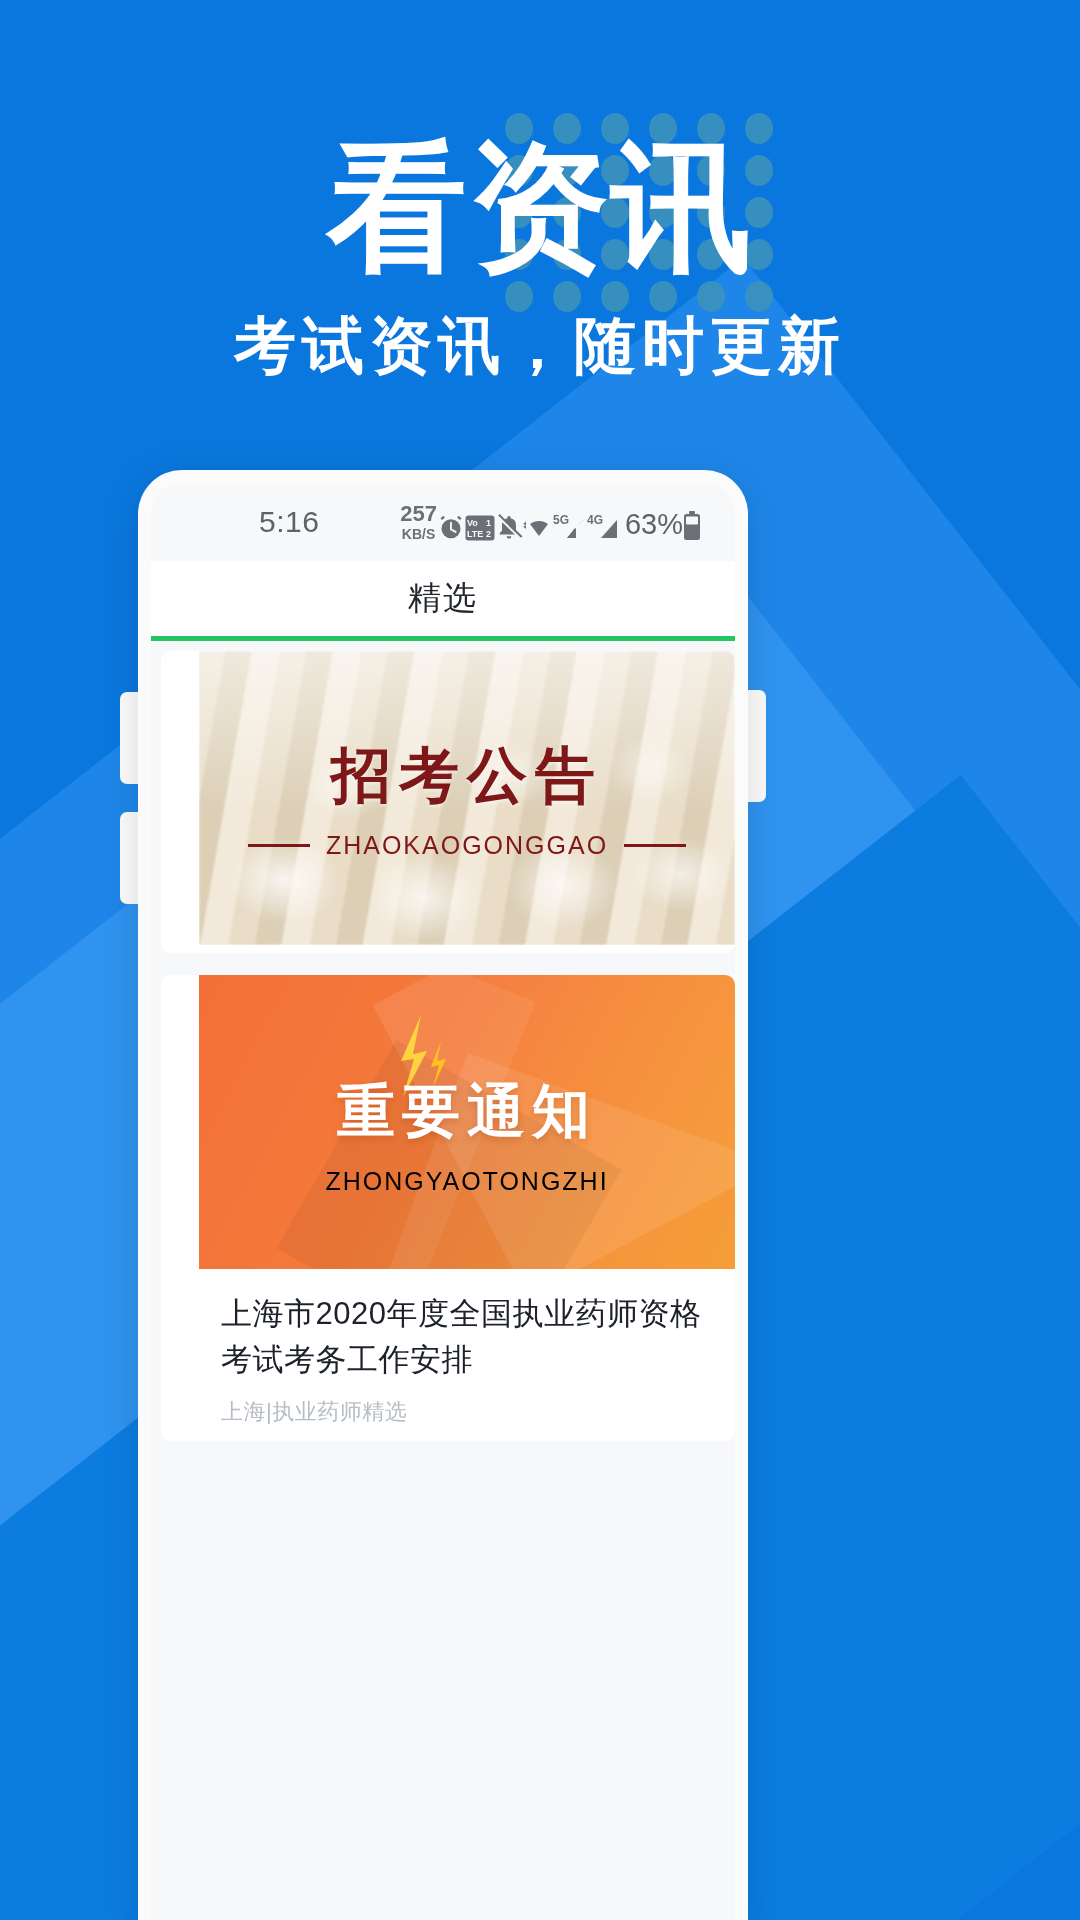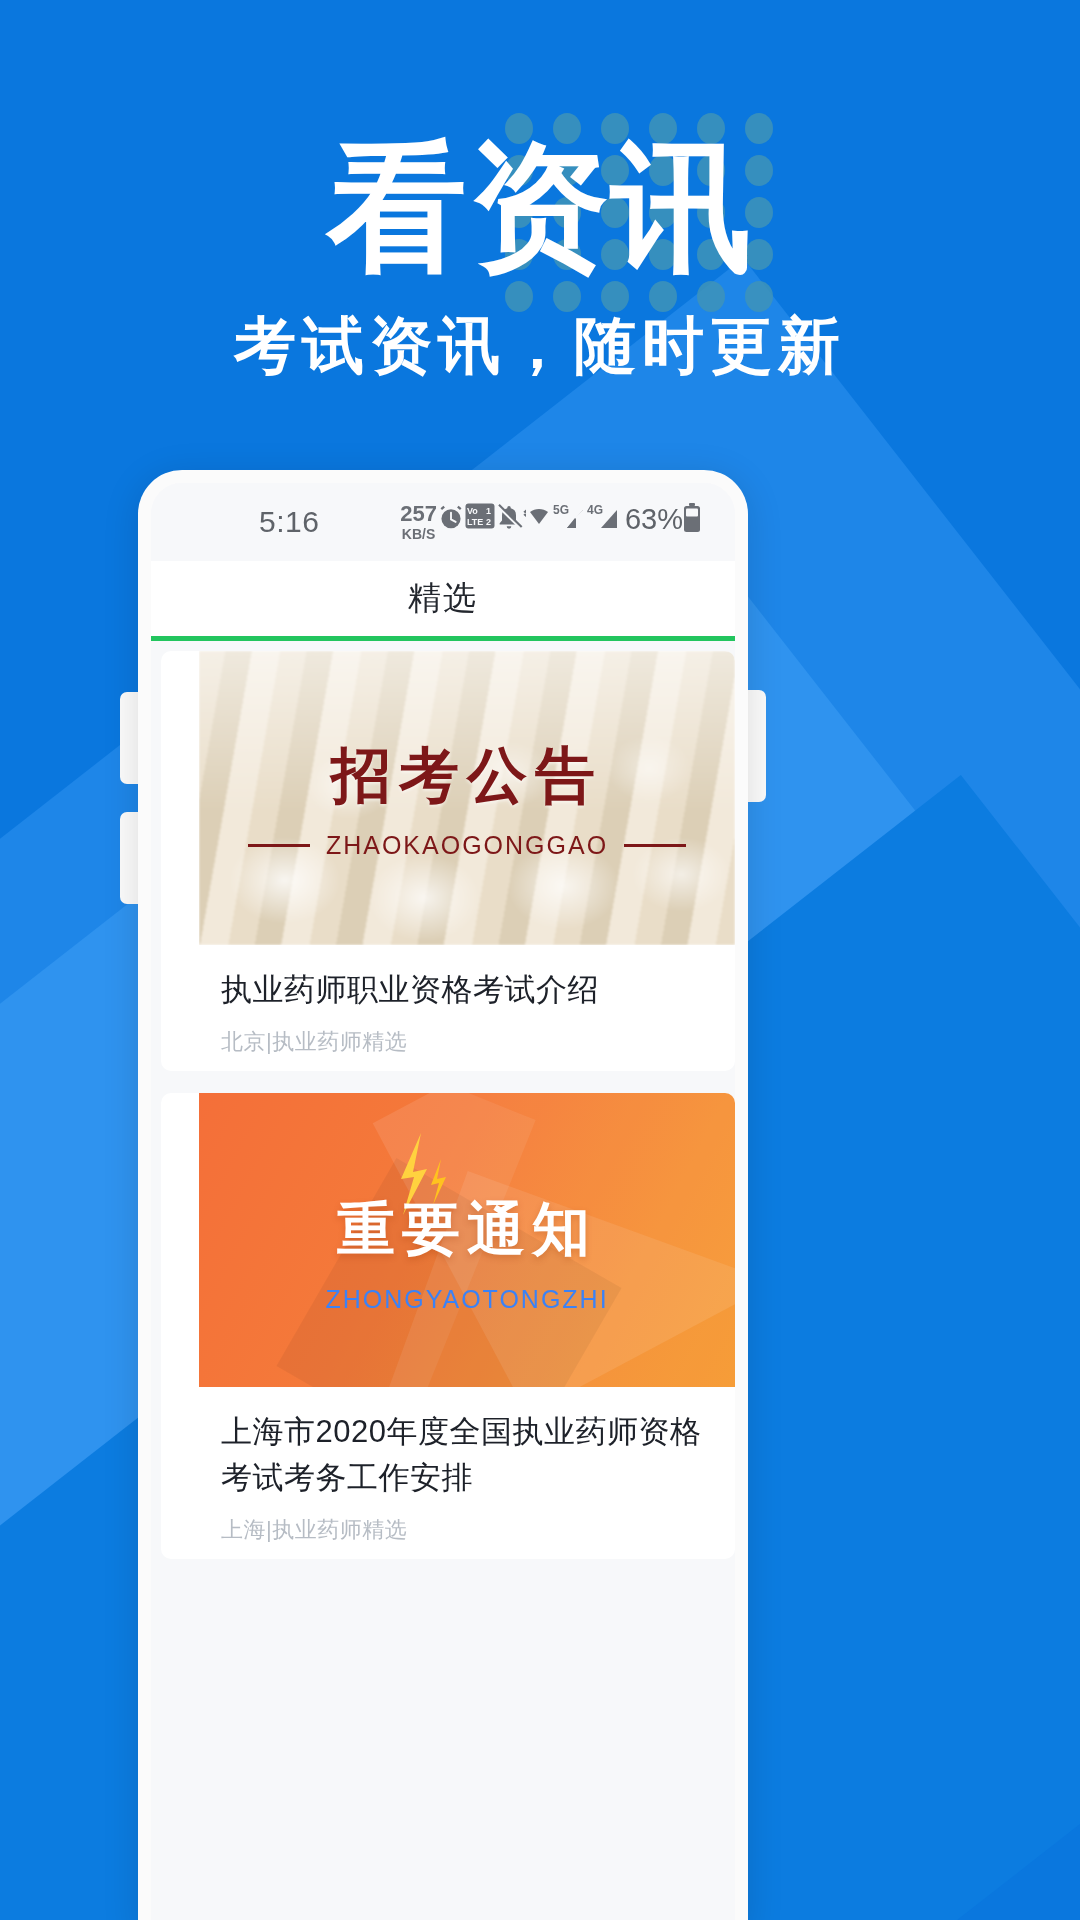--- a/index.html
+++ b/index.html
@@ -118,21 +118,21 @@
   .statusbar {
     height:78px;
     background:#f7f8fa;
     display:flex;
     align-items:center;
     padding:0 34px 0 28px;
     color:#6b6f76;
     font-size:27px;
   }
   .sb-time { margin-left:80px; font-size:30px; color:#5f6369; letter-spacing:.5px;}
-  .sb-right { margin-left:auto; display:flex; align-items:flex-start; gap:0;}
+  .sb-right { margin-left:auto; display:flex; align-items:flex-end; gap:0;}
   .sb-kb { display:flex; flex-direction:column; align-items:center; line-height:1; color:#6b6f76;}
   .sb-kb .n { font-size:22px; font-weight:bold;}
   .sb-kb .u { font-size:14px; font-weight:bold; margin-top:2px;}
   .sb-icn { display:flex; align-items:center; }
   .sb-battery-text { font-size:29px; color:#5f6369; margin-left:4px;}
 
   
   .app-header {
     height:80px;
     background:#ffffff;
@@ -229,21 +229,21 @@
   .banner-orange-inner {
     position:absolute; inset:0;
     display:flex; flex-direction:column;
     align-items:center; justify-content:center;
     gap:16px; padding-top:24px;
   }
   .banner-orange-zh {
     font-size:58px; font-weight:bold; color:#ffffff; letter-spacing:7px;
     text-shadow:0 3px 6px rgba(150,50,0,.25);
   }
-  .banner-orange-py { font-size:25px; color:#3b82f6; letter-spacing:2px;}
+  .banner-orange-py { font-size:25px; color:#000000; letter-spacing:2px;}
 
   .card-body { padding:22px 22px 6px 22px; }
   .card-title {
     font-size:31px; color:#1d2129; line-height:46px; letter-spacing:.5px;
   }
   .card-meta {
     margin-top:14px;
     font-size:22px; color:#b6bcc4; letter-spacing:.5px;
   }
 </style>
@@ -380,24 +380,20 @@
       <div class="card-img">
         <div class="banner-seats"></div>
         <div class="banner-inner">
           <div class="banner-zh">招考公告</div>
           <div class="banner-py-row">
             <span class="banner-rule"></span>
             <span class="banner-py">ZHAOKAOGONGGAO</span>
             <span class="banner-rule"></span>
           </div>
         </div>
-      </div>
-      <div class="card-body">
-        <div class="card-title">执业药师职业资格考试介绍</div>
-        <div class="card-meta">北京|执业药师精选</div>
       </div>
     </div>
 
     <div class="card">
       <div class="card-img">
         <div class="banner-orange">
           <div class="shape-a"></div>
           <div class="shape-b"></div>
           <div class="shape-c"></div>
           <div class="shape-d"></div>

